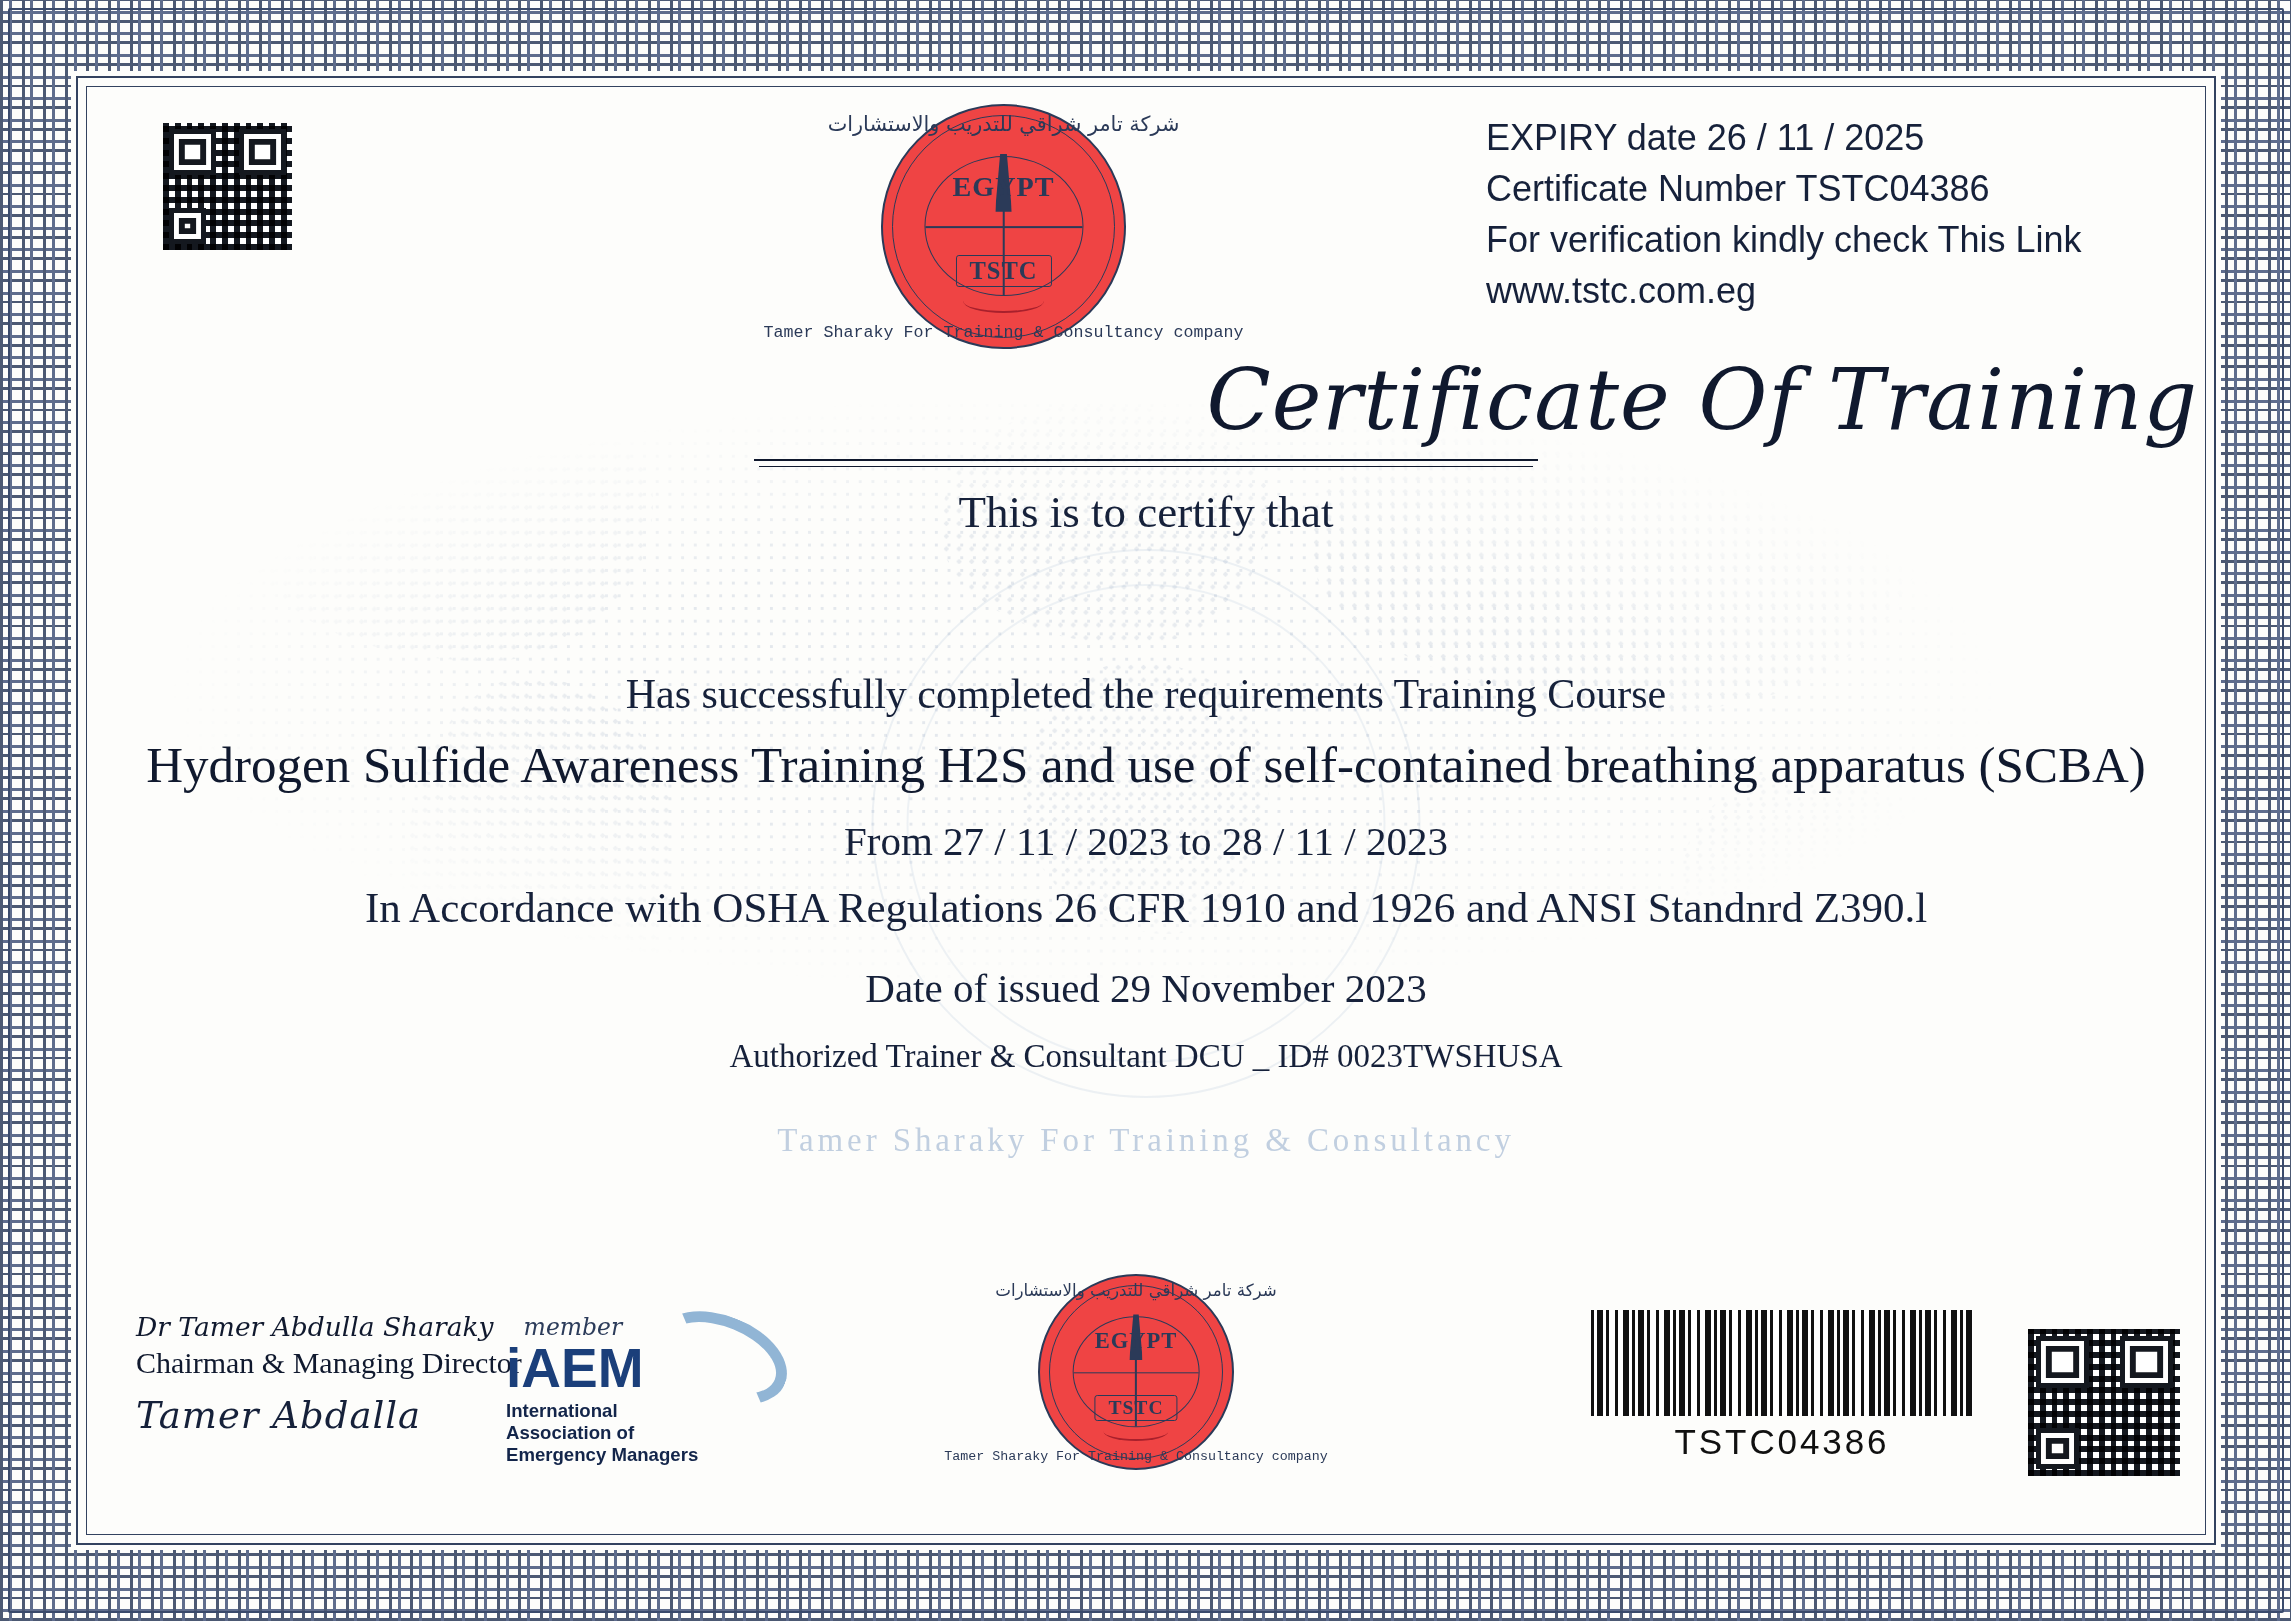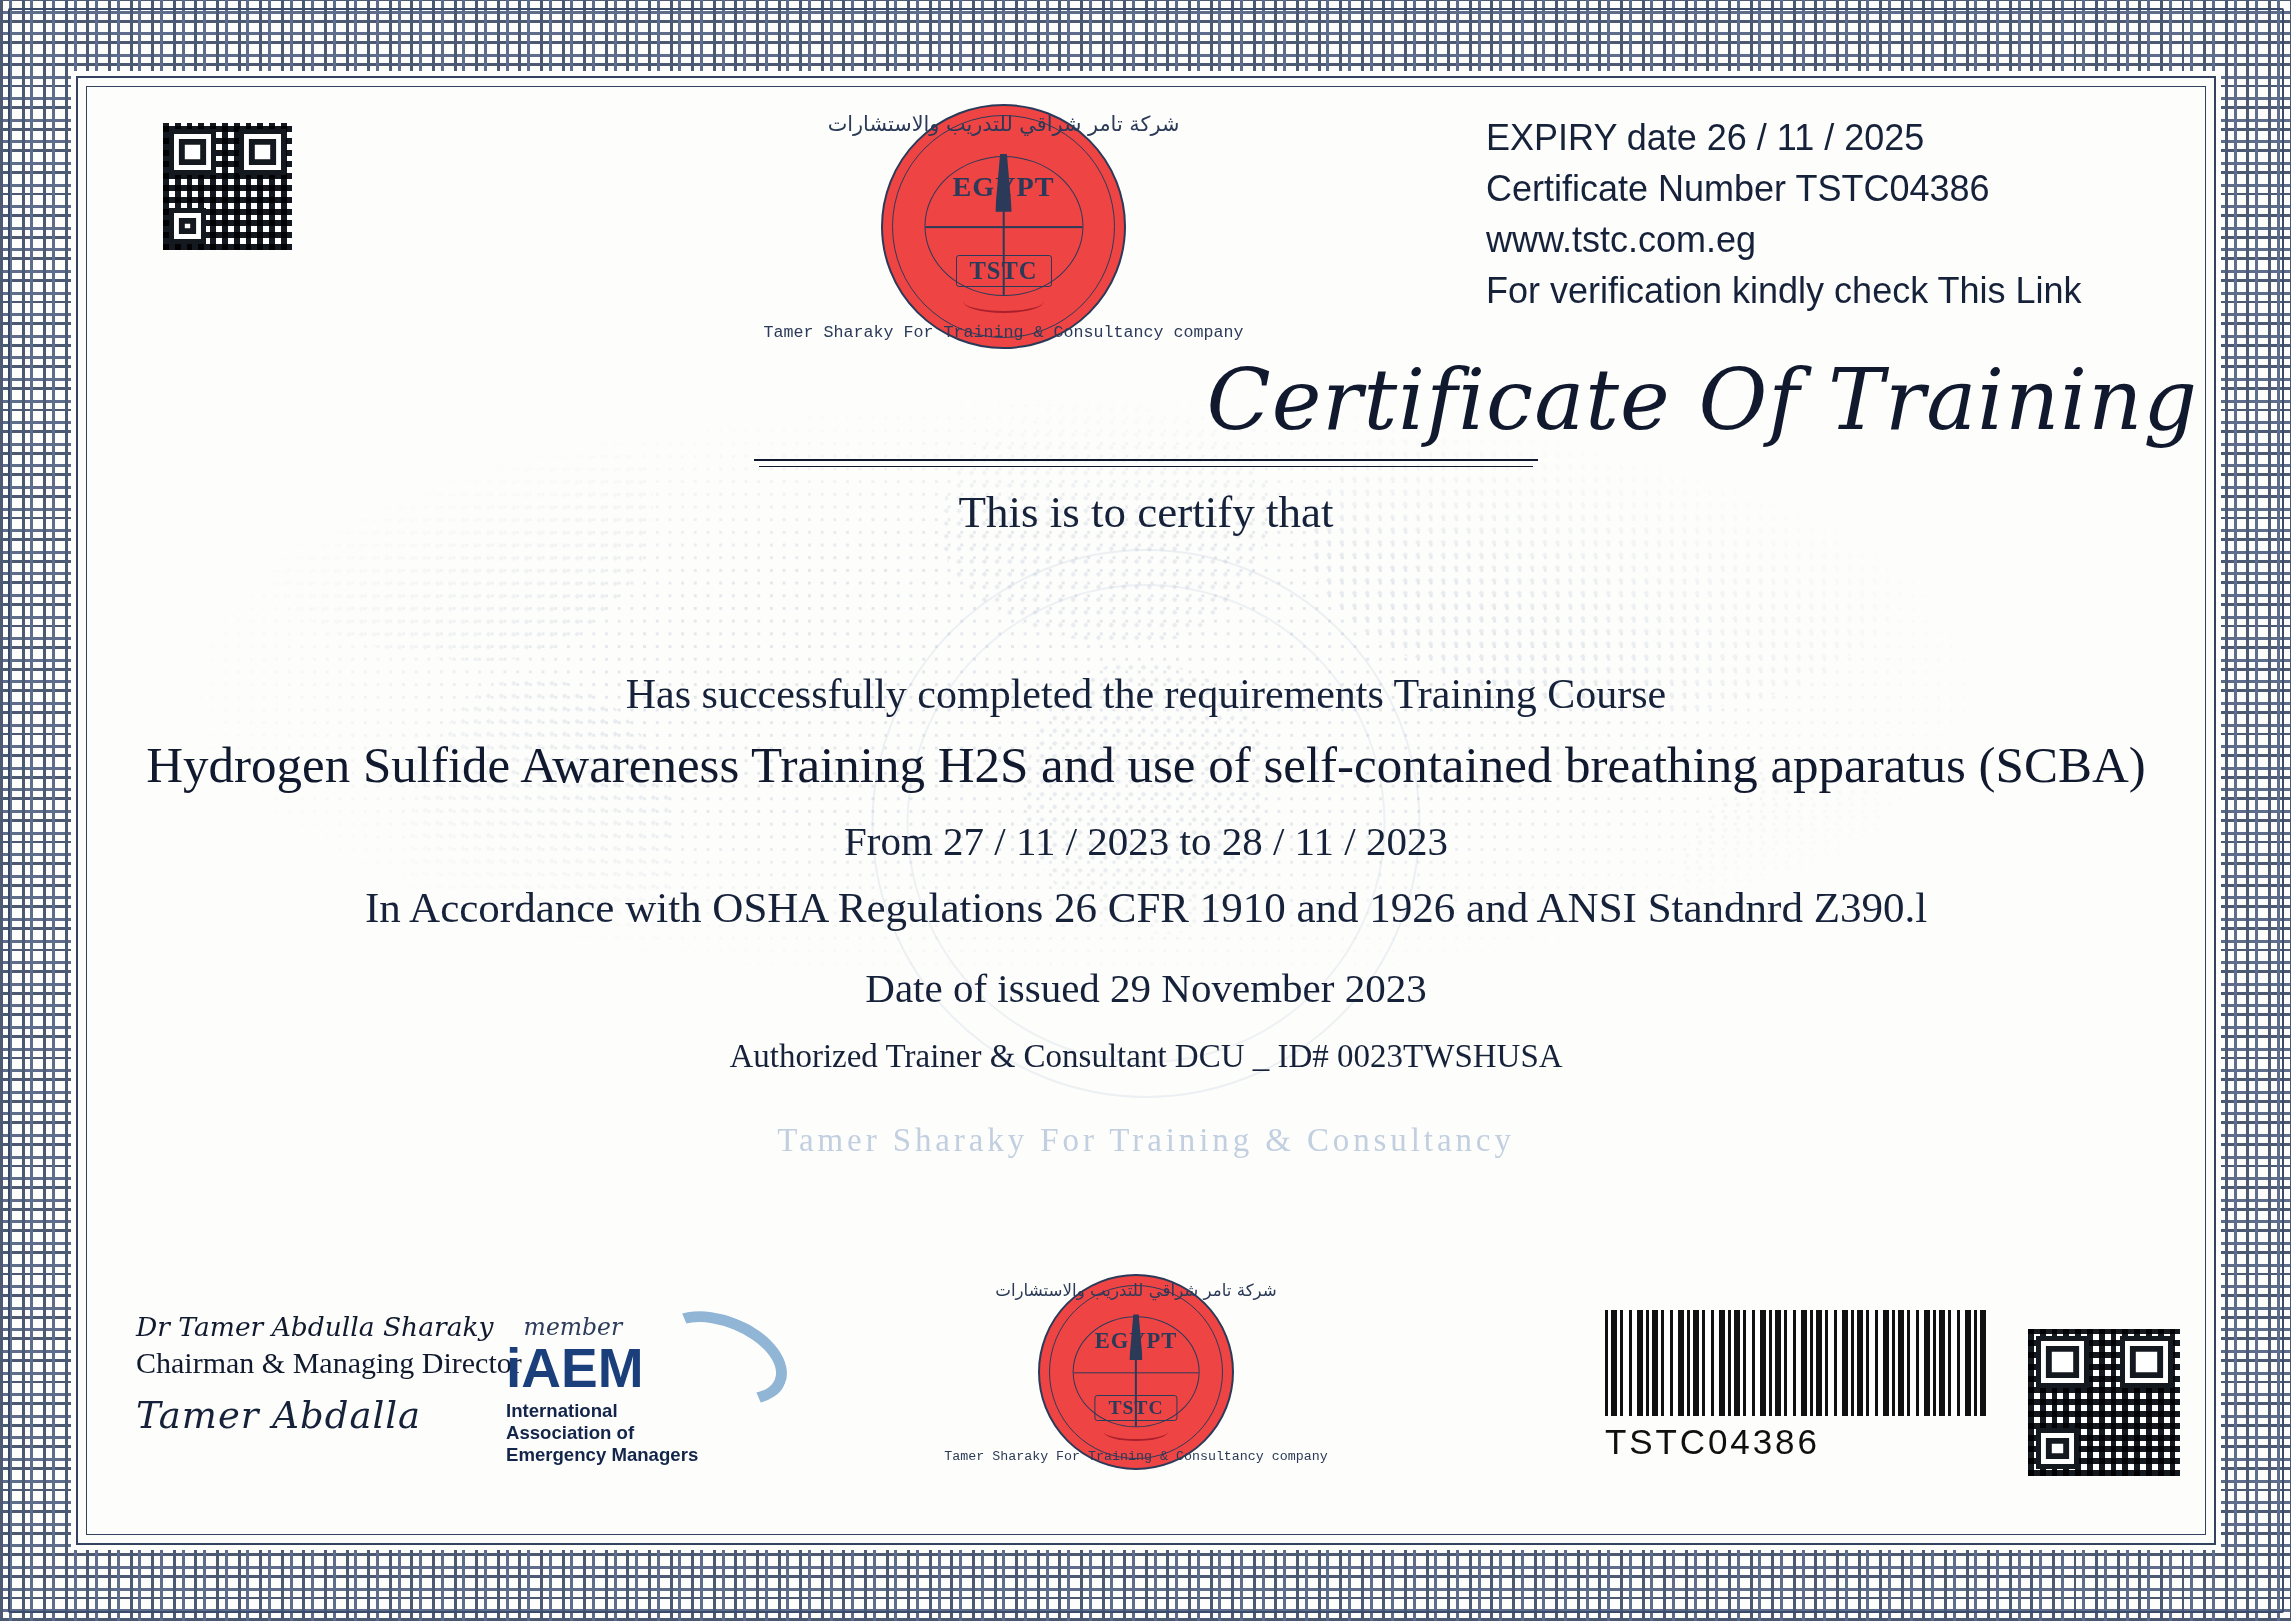--- a/index.html
+++ b/index.html
@@ -360,23 +360,23 @@
     font-size: 18.6px;
     line-height: 1.18;
     color: #13254a;
     margin-top: 3.9px;
   }
 
   #seal-bottom { position: absolute; left: 50%; bottom: 57px; margin-left: -108px; width: 196px; height: 196px; font-size: 196px; }
 
   .barcode-block {
     position: absolute;
-    right: 211px; bottom: 65px;
+    right: 225px; bottom: 65px;
     width: 382px;
-    text-align: left;
+    text-align: center;
   }
   .barcode {
     height: 106px;
     background-image:
       repeating-linear-gradient(90deg,
         #111 0 2.9px, #fff 2.9px 5.9px, #111 5.9px 11.8px, #fff 11.8px 14.7px,
         #111 14.7px 17.6px, #fff 17.6px 23.5px, #111 23.5px 26.5px, #fff 26.5px 32px,
         #111 32px 38px, #fff 38px 41px);
   }
   .barcode-text {
@@ -414,22 +414,22 @@
     <div class="qr" id="qr-top-left">
         <i></i>
       </div>
     <div class="qr" id="qr-bottom-right">
         <i></i>
       </div>
 
     <div class="header-info">
       <div>EXPIRY date 26 / 11 / 2025</div>
       <div>Certificate Number TSTC04386</div>
+      <div>For verification kindly check This Link</div>
       <div>www.tstc.com.eg</div>
-      <div>For verification kindly check This Link</div>
     </div>
 
     <div class="tstc-seal" id="seal-top">
       <div class="ring2"></div>
       <div class="arabic-top">شركة تامر شراقي للتدريب والاستشارات</div>
       <div class="globe"></div>
       <div class="tower"></div>
       <div class="egypt">EGYPT</div>
       <div class="tstc-label">TSTC</div>
       <div class="wave"></div>

